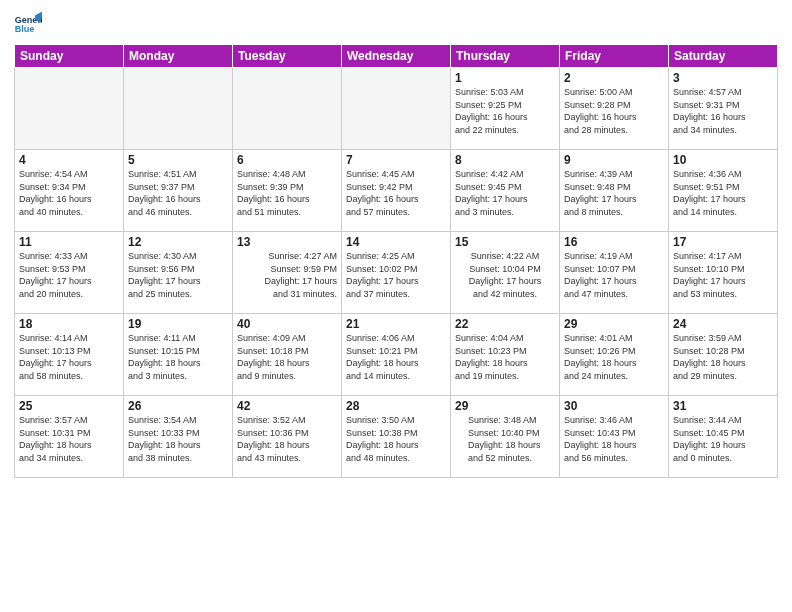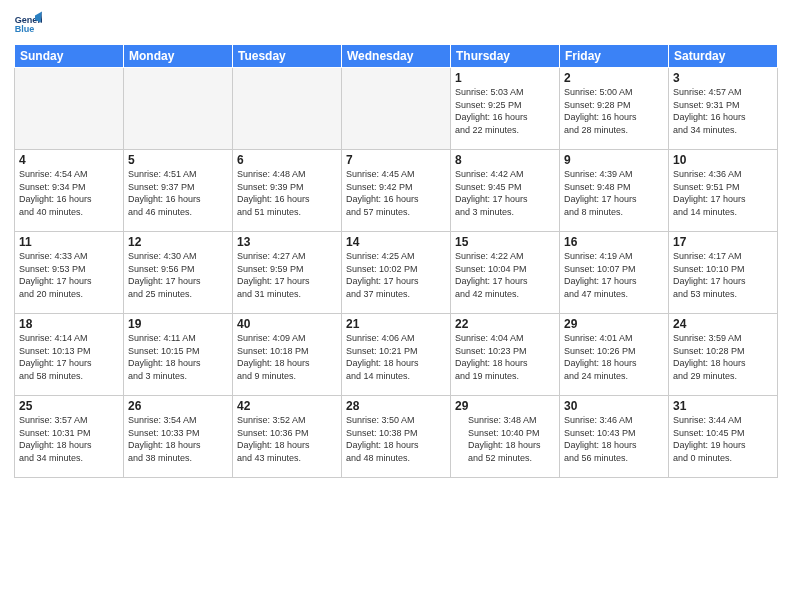--- a/index.html
+++ b/index.html
@@ -43,21 +43,21 @@
       font-size: 14px;
       color: #444;
       margin-top: 2px;
     }
     .calendar {
       width: 100%;
       border-collapse: collapse;
       table-layout: fixed;
     }
     .calendar th {
-      background: #3b82f6;
+      background: #a21caf;
       color: #fff;
       font-size: 12px;
       font-weight: bold;
       padding: 4px 5px;
       text-align: left;
       border: 1px solid #fff;
     }
     .calendar td {
       border: 1px solid #ccc;
       vertical-align: top;
@@ -207,35 +207,35 @@
           </td>
           <td>
             <span class="day-num">12</span>
             <div class="day-info" style="white-space: pre-line;">Sunrise: 4:30 AM
 Sunset: 9:56 PM
 Daylight: 17 hours
 and 25 minutes.</div>
           </td>
           <td>
             <span class="day-num">13</span>
-            <div class="day-info" style="white-space: pre-line;">Sunrise: 4:27 AM
+            <div class="day-info" style="white-space: pre-line; text-align: right;">Sunrise: 4:27 AM
 Sunset: 9:59 PM
 Daylight: 17 hours
 and 31 minutes.</div>
           </td>
           <td>
             <span class="day-num">14</span>
             <div class="day-info" style="white-space: pre-line;">Sunrise: 4:25 AM
 Sunset: 10:02 PM
 Daylight: 17 hours
 and 37 minutes.</div>
           </td>
           <td>
             <span class="day-num">15</span>
-            <div class="day-info" style="white-space: pre-line;">Sunrise: 4:22 AM
+            <div class="day-info" style="white-space: pre-line; text-align: center;">Sunrise: 4:22 AM
 Sunset: 10:04 PM
 Daylight: 17 hours
 and 42 minutes.</div>
           </td>
           <td>
             <span class="day-num">16</span>
             <div class="day-info" style="white-space: pre-line;">Sunrise: 4:19 AM
 Sunset: 10:07 PM
 Daylight: 17 hours
 and 47 minutes.</div>

